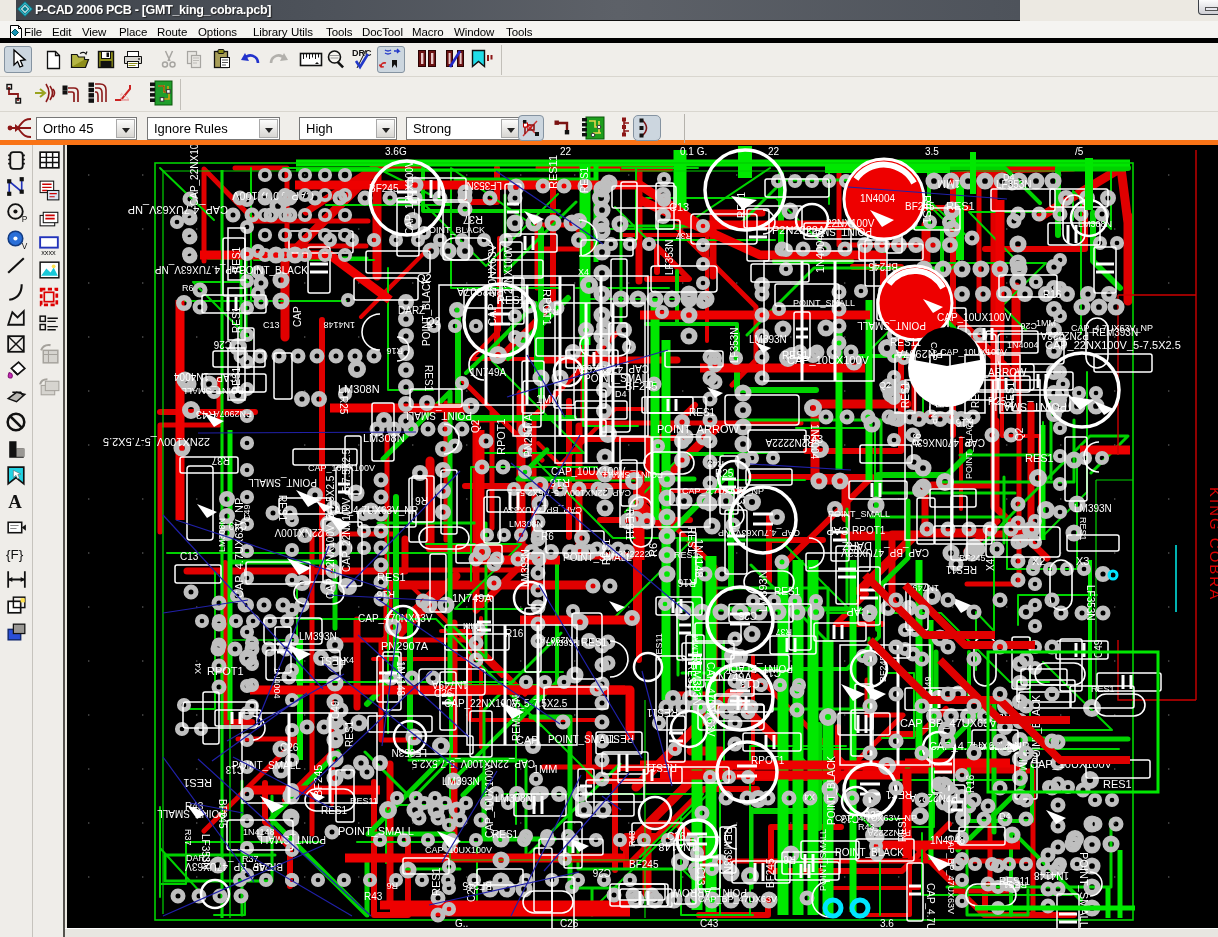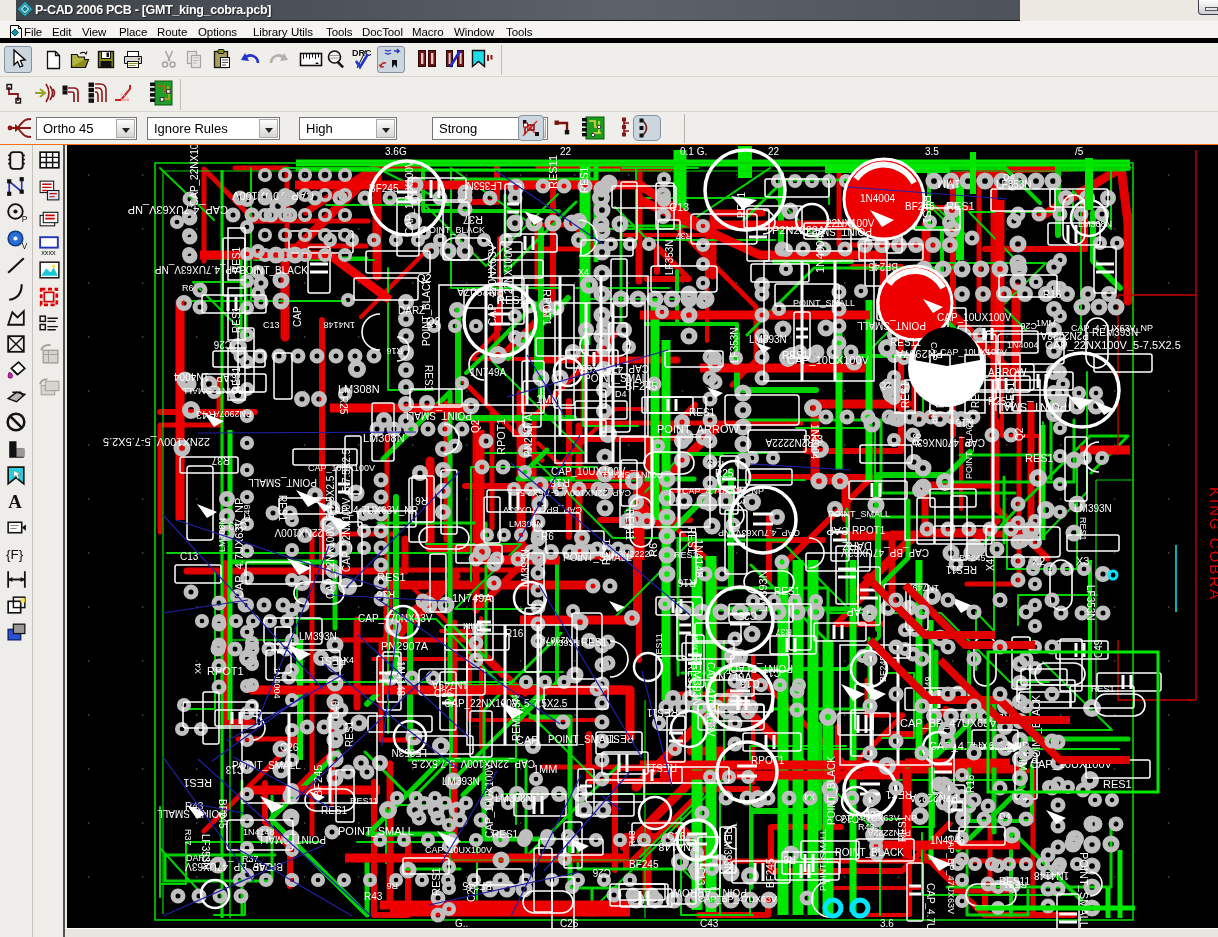--- a/index.html
+++ b/index.html
@@ -5,21 +5,21 @@
 .titlebar{position:absolute;left:16px;top:0;width:1004px;height:21px;background:linear-gradient(90deg,#3f444b 0%,#4d525a 30%,#5d6168 60%,#4e535b 100%);border-bottom:1px solid #111}
 .title-ico{position:absolute;left:1px;top:1px}
 .title-txt{position:absolute;left:19px;top:3px;color:#fff;font-weight:bold;font-size:12.5px;letter-spacing:-0.3px;text-shadow:1px 1px 1px #222}
 .winbtn{position:absolute;top:0;width:27px;height:15px;background:linear-gradient(#fdfdfd,#cfcfd4);border:1px solid #3c4046;border-top:none;border-radius:0 0 4px 4px}
 .winbtn .bar{position:absolute;left:6px;bottom:3px;width:13px;height:4px;background:#e8e8ee;border:1px solid #555}
 .menubar{position:absolute;left:0;top:21px;width:1218px;height:22px;background:#f5f4f1;border-bottom:5px solid #000000}
 .menubar span{position:absolute;top:5px;font-size:11.5px;letter-spacing:-0.1px;color:#000}
 .mdi-ico{position:absolute;left:8px;top:3px}
 .tb1{position:absolute;left:0;top:43px;width:1218px;height:34px;background:#f0eeea;border-bottom:1px solid #d9d6cf}
 .tb2{position:absolute;left:0;top:77px;width:1218px;height:35px;background:#f0eeea;border-bottom:1px solid #d9d6cf}
-.tb3{position:absolute;left:0;top:112px;width:1218px;height:33px;background:#f0eeea;border-bottom:1px solid #f97316}
+.tb3{position:absolute;left:0;top:112px;width:1218px;height:33px;background:#f0eeea;border-bottom:5px solid #f97316}
 .btn{position:absolute;width:26px;height:26px;top:4px}
 .pressed{background:#ccd6df;border:1px solid #8593a1;border-radius:3px}
 .combo{position:absolute;top:5px;height:23px;background:#fff;border:1px solid #777;font-size:13px}
 .combo .tx{position:absolute;left:6px;top:3px;color:#000}
 .combo .dd{position:absolute;right:1px;top:1px;width:19px;height:19px;background:linear-gradient(#fdfdfd,#d8d6d2);border:1px solid #aaa}
 .combo .dd:after{content:"";position:absolute;left:5px;top:8px;border:4px solid transparent;border-top:5px solid #222}
 .leftbar{position:absolute;left:0;top:145px;width:65px;height:792px;background:#efede9;border-right:2px solid #55524d}
 .lb{position:absolute;width:25px;height:25px}
 .statusbar{position:absolute;left:65px;top:928px;width:1153px;height:9px;background:#e8e6e1;border-top:1px solid #fff}
 svg{display:block}
@@ -213,21 +213,21 @@
       <span class="dd"></span>
     </div>
  <div class="combo" style="left:147px;width:133px">
       <span class="tx">Ignore Rules</span>
       <span class="dd"></span>
     </div>
  <div class="combo" style="left:299px;width:98px">
       <span class="tx">High</span>
       <span class="dd"></span>
     </div>
- <div class="combo" style="left:432px;width:116px">
+ <div class="combo" style="left:406px;width:116px">
       <span class="tx">Strong</span>
       <span class="dd"></span>
     </div>
  <div class="btn pressed" style="left:518px;top:3px;border-radius:4px">
       <svg width="24" height="24">
         <path d="M4 20 L18 5 M4 5 L16 17" stroke="#c33" stroke-width="1.4"></path>
         <path d="M6 18 V9 h9 v5 h-7" fill="none" stroke="#8c1616" stroke-width="1.6"></path>
         <rect x="4.5" y="7" width="4" height="4" fill="#fff" stroke="#c00"></rect>
         <circle cx="10" cy="11" r="2.2" fill="none" stroke="#c00"></circle>
         <rect x="16" y="16" width="4" height="4" fill="#111"></rect>

